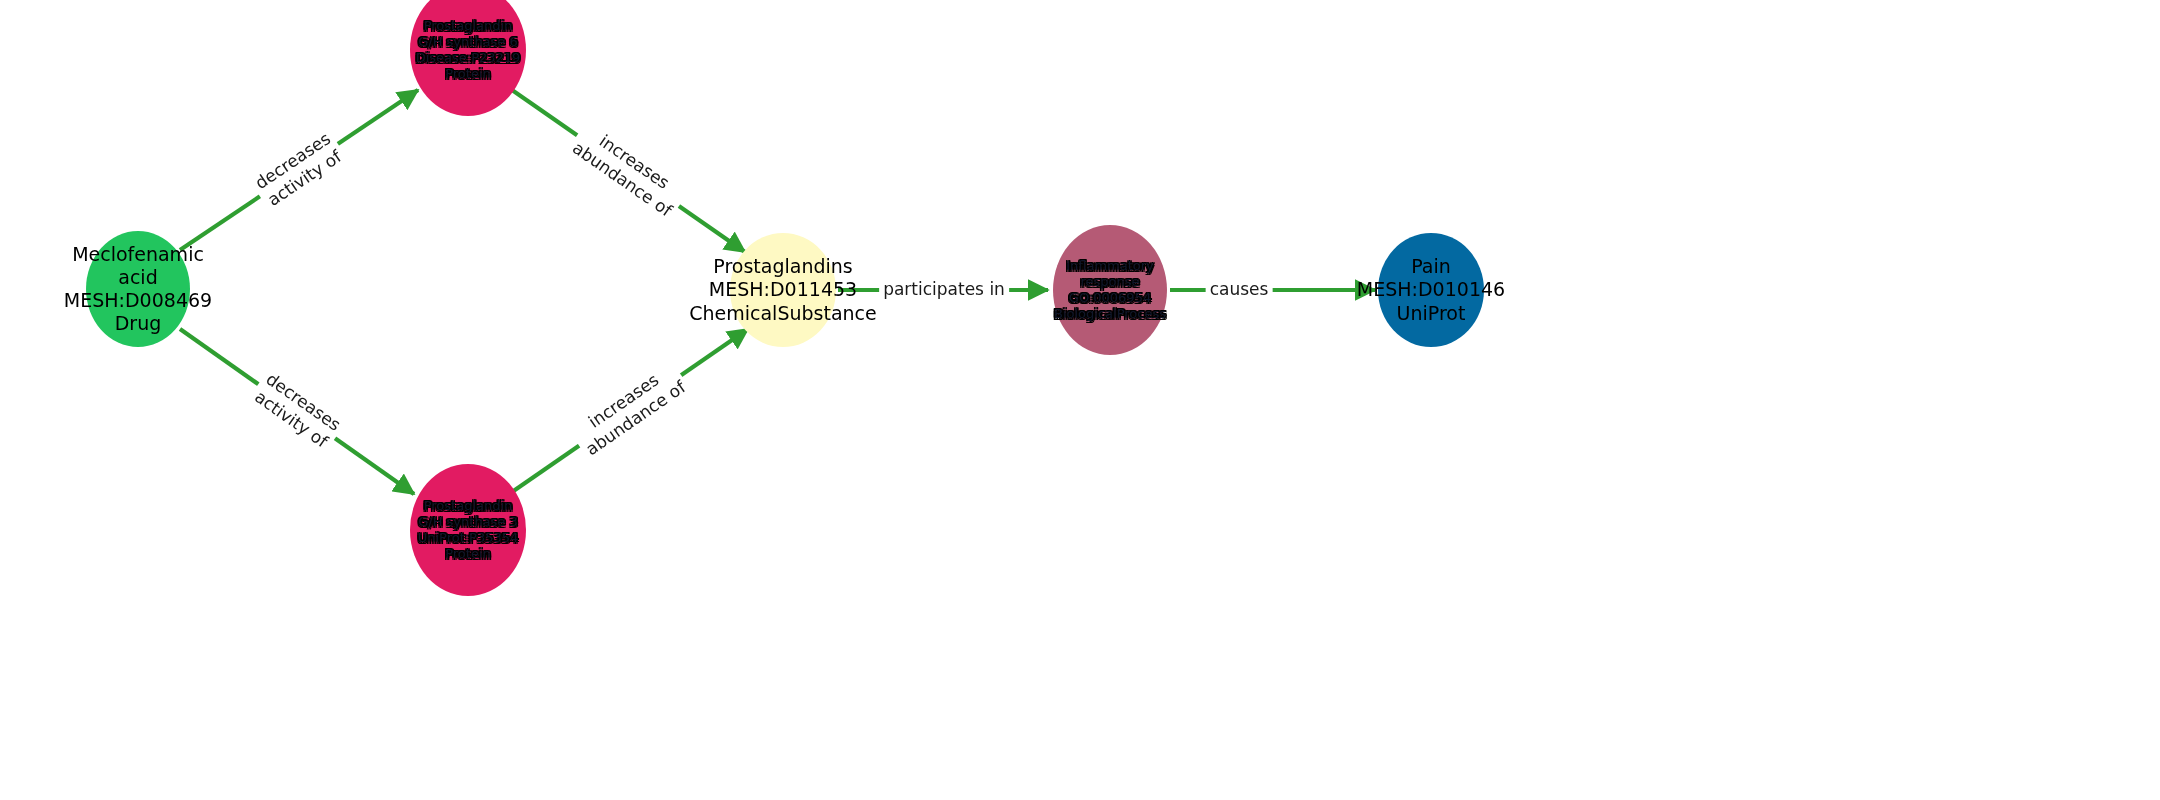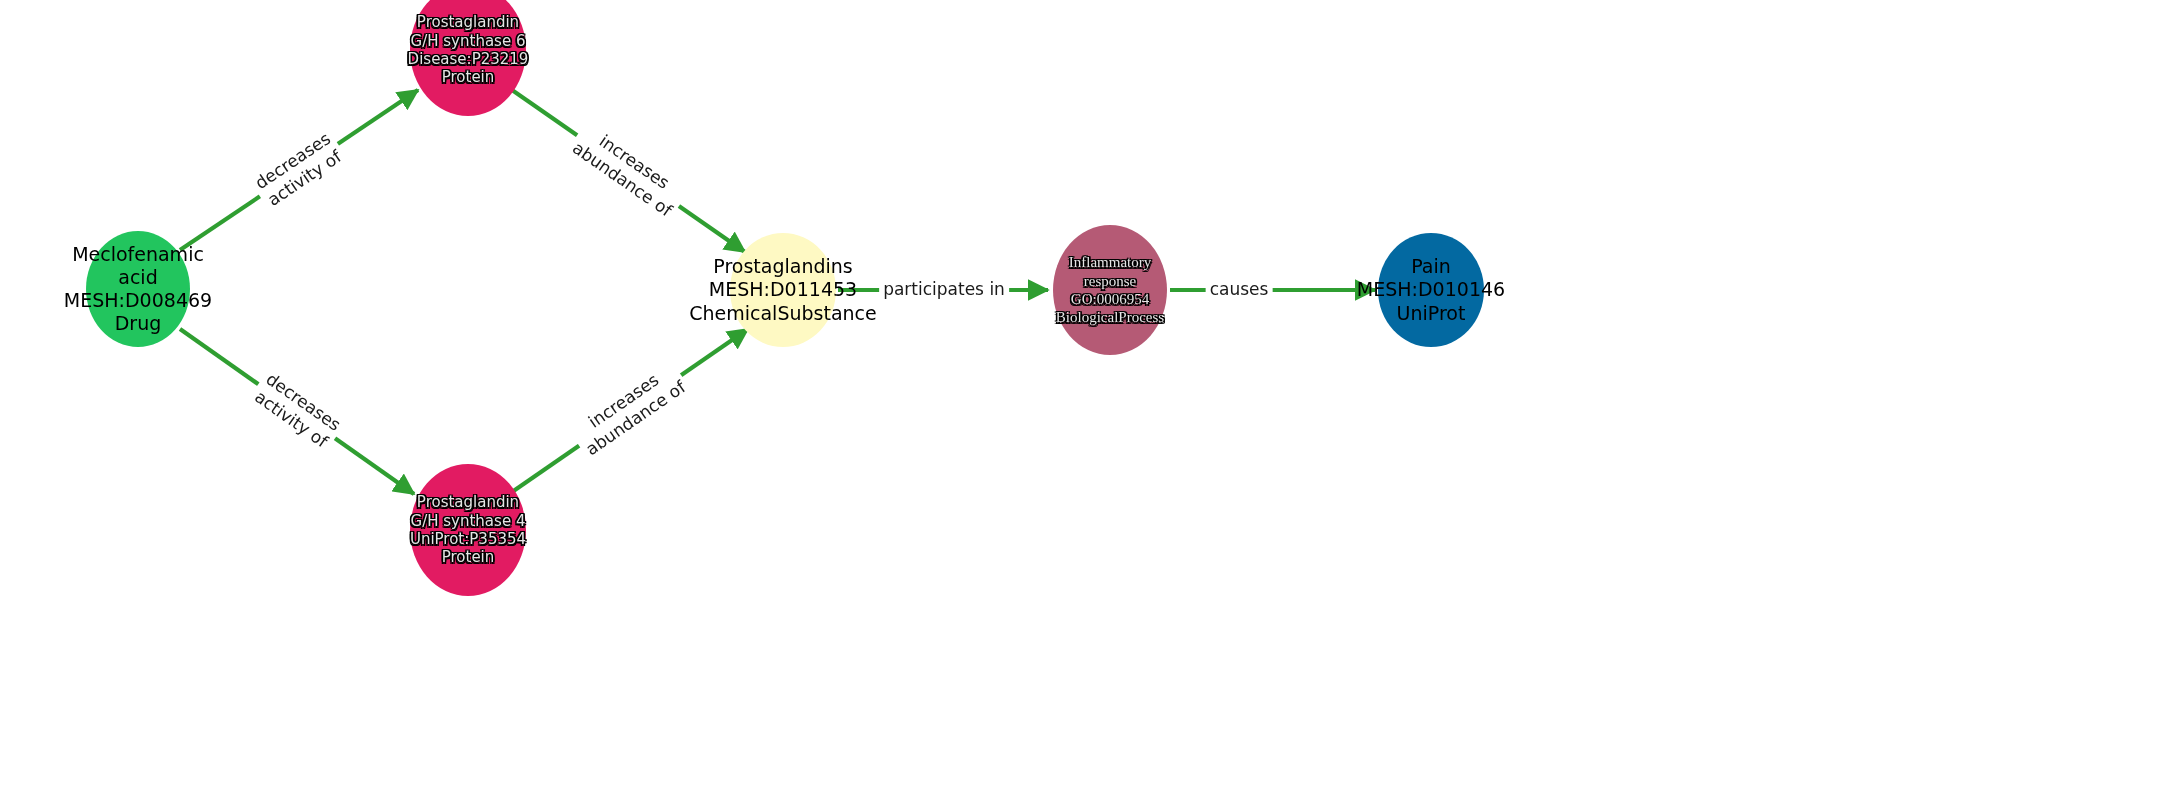--- a/index.html
+++ b/index.html
@@ -34,22 +34,22 @@
     text-align: center;
     line-height: 1.22;
     white-space: nowrap;
     pointer-events: none;
   }
   .label-dark {
     color: #000000;
     font-size: 19px;
   }
   .label-light {
-    color: #e5e5e5;
-    font-size: 15px;
+    color: #0f172a;
+    font-size: 13px;
     text-shadow:
       -1.5px -1.5px 0 #000, 0 -1.5px 0 #000, 1.5px -1.5px 0 #000,
       1.5px 0 0 #000, 1.5px 1.5px 0 #000, 0 1.5px 0 #000,
       -1.5px 1.5px 0 #000, -1.5px 0 0 #000;
   }
   .edge-label {
     position: absolute;
     color: #1a1a1a;
     font-size: 17px;
     line-height: 1.25;
@@ -118,33 +118,33 @@
         <div class="node-label label-light">
           <div>Prostaglandin</div>
           <div>G/H synthase 6</div>
           <div>Disease:P23219</div>
           <div>Protein</div>
         </div>
       </div>
       <div class="node" style="left: 410px; top: 464px; width: 116px; height: 132px; background: rgb(226, 27, 98);">
         <div class="node-label label-light">
           <div>Prostaglandin</div>
-          <div>G/H synthase 4</div>
+          <div>G/H synthase 3</div>
           <div>UniProt:P35354</div>
           <div>Protein</div>
         </div>
       </div>
       <div class="node" style="left: 730px; top: 233px; width: 106px; height: 114px; background: #fef9c3;">
         <div class="node-label label-dark">
           <div>Prostaglandins</div>
           <div>MESH:D011453</div>
           <div>ChemicalSubstance</div>
         </div>
       </div>
-      <div class="node" style="left: 1053px; top: 225px; width: 114px; height: 130px; background: rgb(181, 90, 117); font-family: Liberation Serif, serif;">
+      <div class="node" style="left: 1053px; top: 225px; width: 114px; height: 130px; background: rgb(181, 90, 117);">
         <div class="node-label label-light">
           <div>Inflammatory</div>
           <div>response</div>
           <div>GO:0006954</div>
           <div>BiologicalProcess</div>
         </div>
       </div>
       <div class="node" style="left: 1378px; top: 233px; width: 106px; height: 114px; background: #0369a1;">
         <div class="node-label label-dark">
           <div>Pain</div>

